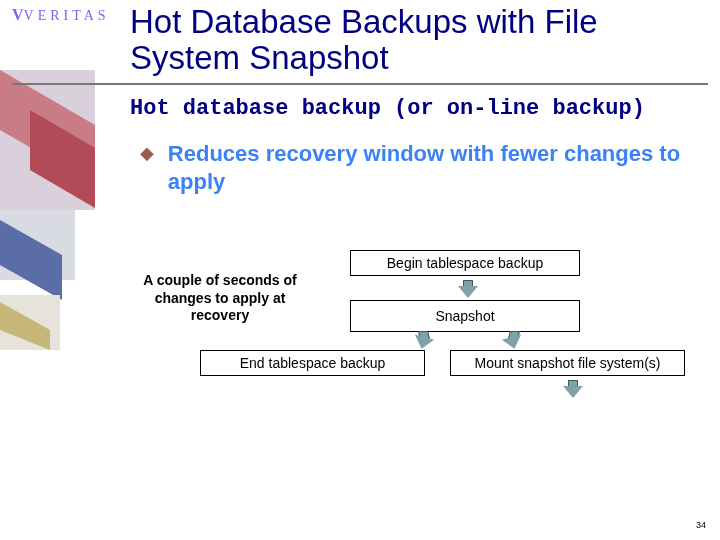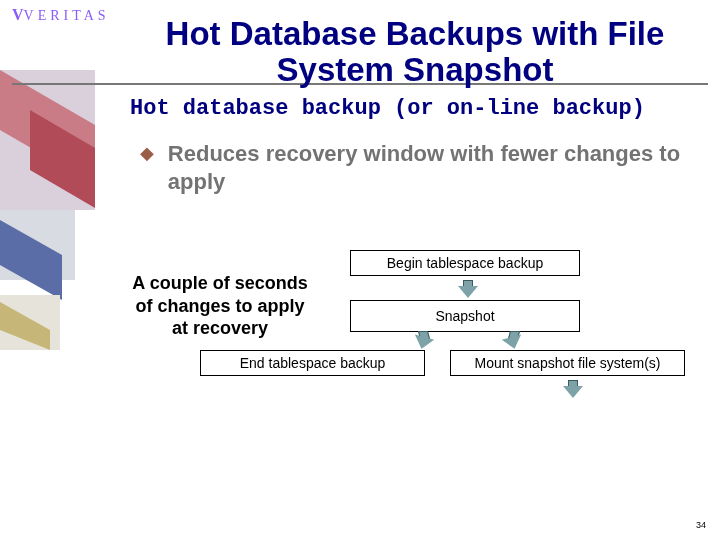--- a/index.html
+++ b/index.html
@@ -29,27 +29,27 @@
     color: #8b5cf6;
     z-index: 2;
   }
   .logo .vletter {
     font-size: 16px;
     font-weight: bold;
     letter-spacing: 0;
   }
   .title {
     position: absolute;
-    top: 16px;
+    top: 4px;
     left: 130px;
     right: 20px;
     font-size: 33px;
-    font-weight: bold;
+    font-weight: normal;
     color: #000080;
-    text-align: center;
+    text-align: left;
     line-height: 1.1;
     z-index: 2;
   }
   .hr {
     position: absolute;
     top: 83px;
     left: 12px;
     right: 12px;
     height: 2px;
     background: #777;
@@ -77,21 +77,21 @@
   }
   .bullet-marker {
     color: #9a5d48;
     font-size: 18px;
     margin-right: 14px;
     margin-top: 2px;
   }
   .bullet-text {
     font-size: 22px;
     font-weight: bold;
-    color: #737373;
+    color: #3b82f6;
     line-height: 1.25;
   }
   .diagram {
     position: absolute;
     top: 250px;
     left: 130px;
     right: 10px;
     height: 230px;
     z-index: 2;
   }
@@ -101,21 +101,21 @@
     background: #fff;
     text-align: center;
     font-size: 14px;
     display: flex;
     align-items: center;
     justify-content: center;
     padding: 3px 2px;
   }
   .caption {
     position: absolute;
-    font-size: 18px;
+    font-size: 14px;
     font-weight: bold;
     text-align: center;
     line-height: 1.25;
   }
   .arrow-down {
     position: absolute;
     width: 0;
     height: 0;
   }
   .arrow-down::before {

